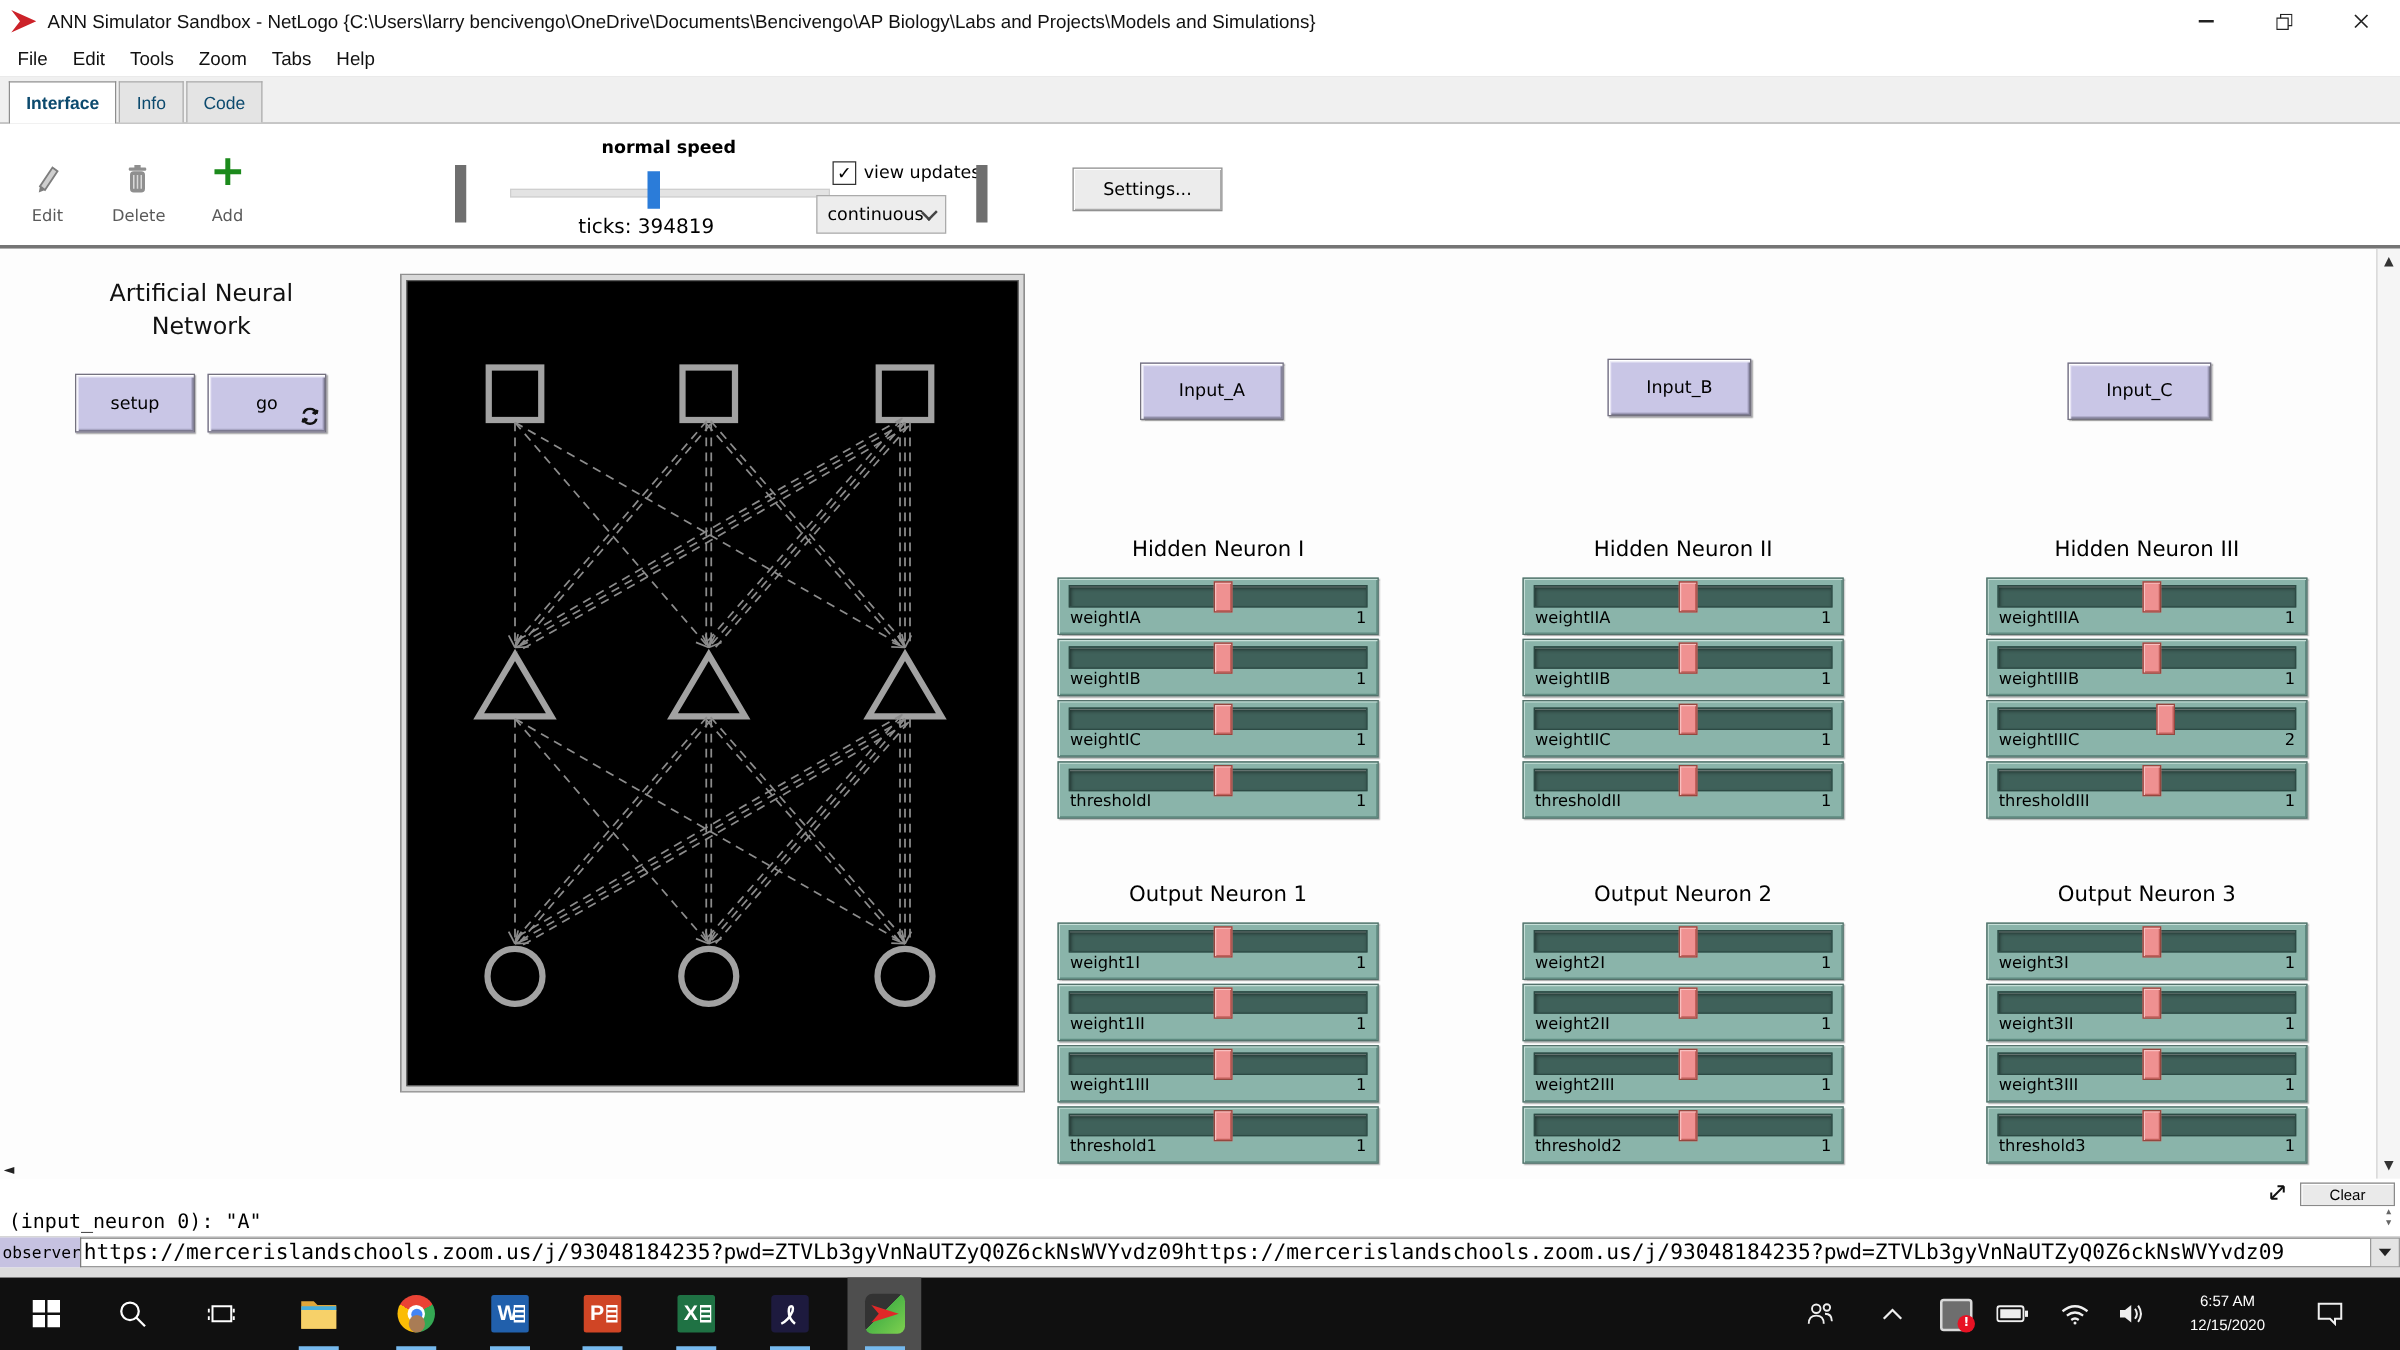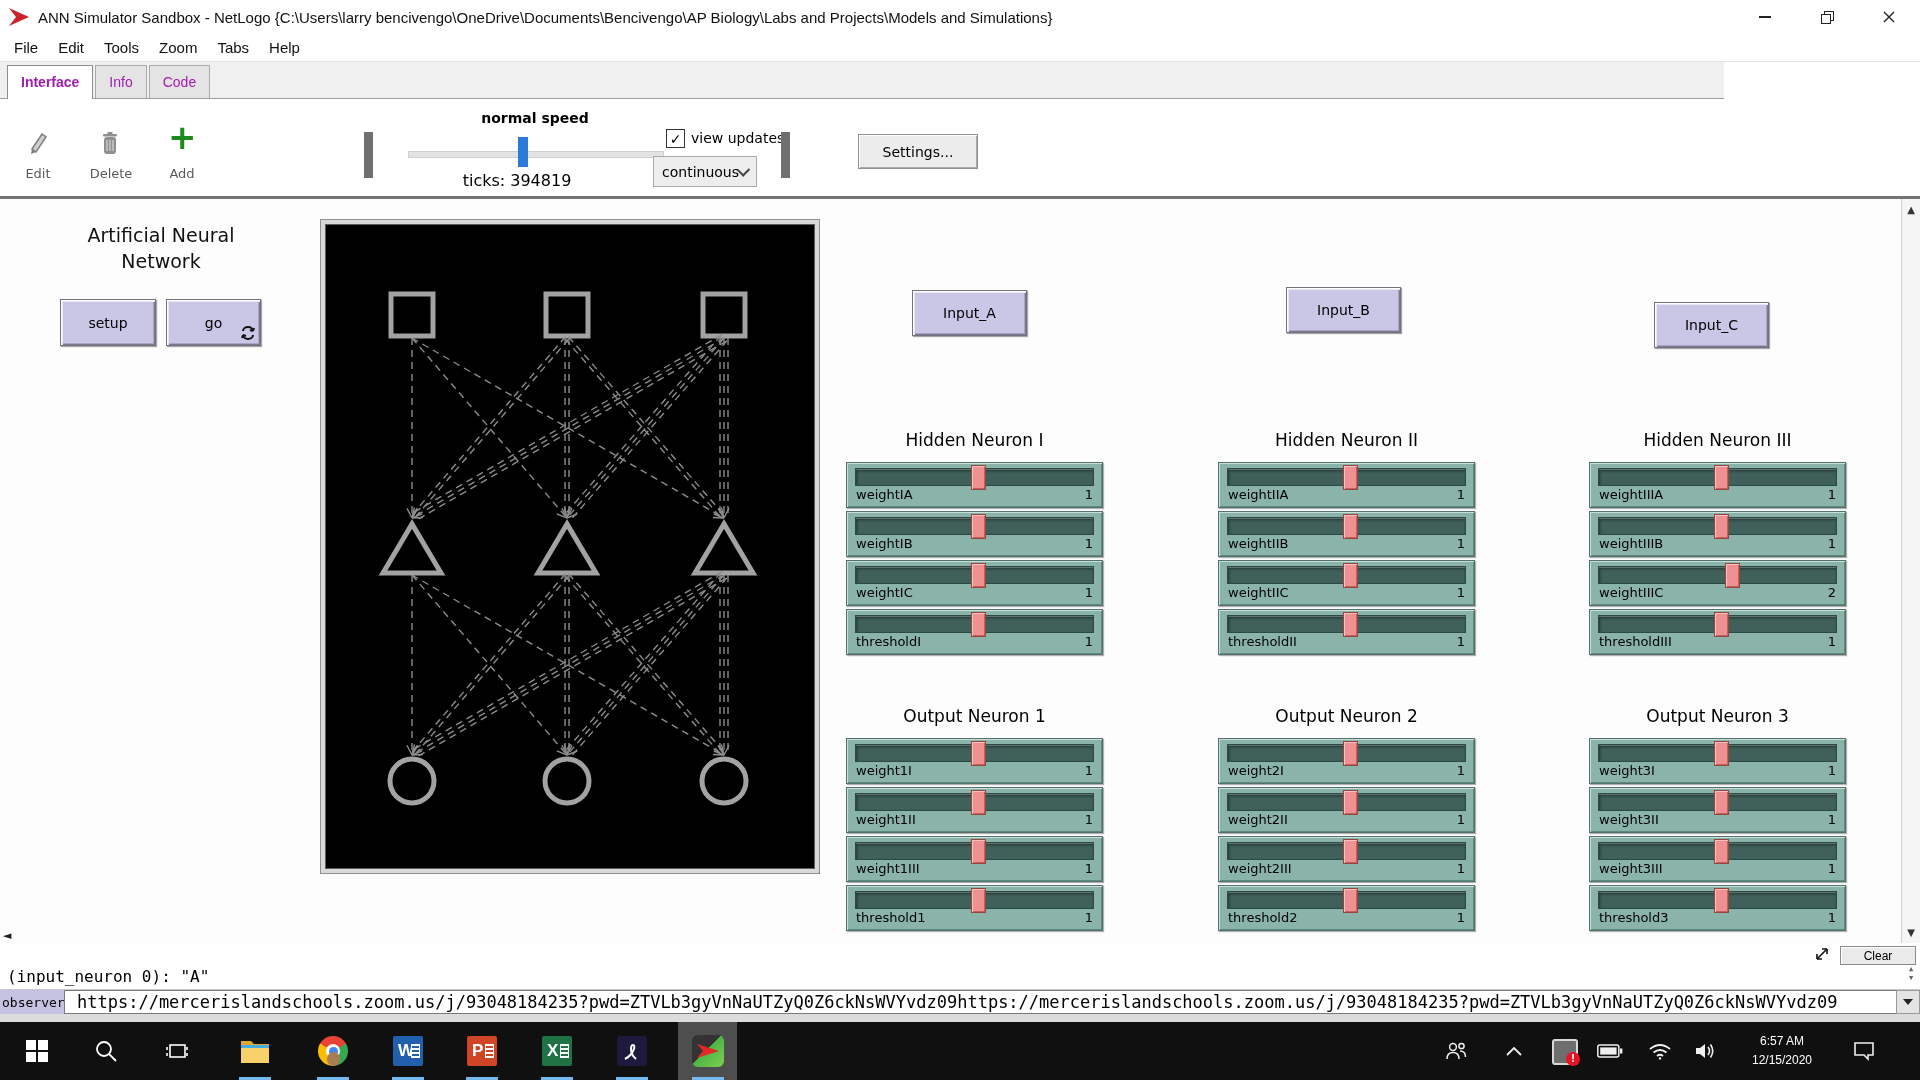--- a/index.html
+++ b/index.html
@@ -8,23 +8,23 @@
   .abs{position:absolute;}
   
   .titlebar{left:0;top:0;width:1920px;height:34px;background:#fff;display:flex;align-items:center;
             font-family:"Liberation Sans",sans-serif;font-size:15px;color:#111;}
   .title-text{margin-left:8px;white-space:nowrap;}
   .win-controls{position:absolute;right:0;top:0;height:34px;display:flex;}
   .win-btn{width:62px;height:34px;display:flex;align-items:center;justify-content:center;color:#222;}
   .menubar{left:0;top:34px;width:1920px;height:28px;background:#fff;border-bottom:1px solid #e3e3e3;
            display:flex;align-items:center;font-family:"Liberation Sans",sans-serif;font-size:15px;color:#111;padding-left:4px;box-sizing:border-box;}
   .menu-item{padding:0 10px;cursor:default;}
-  .tabstrip{left:0;top:62px;width:1724px;height:37px;background:#f0f0f0;border-bottom:1px solid #9e9e9e;
+  .tabstrip{left:0;top:62px;width:1920px;height:37px;background:#f0f0f0;border-bottom:1px solid #9e9e9e;
             display:flex;align-items:flex-end;padding-left:7px;box-sizing:border-box;
-            font-family:"Liberation Sans",sans-serif;font-size:14px;color:#a21caf;}
+            font-family:"Liberation Sans",sans-serif;font-size:14px;color:#0c4a6e;}
   .tab{padding:8px 13px;background:#e4e4e4;border:1px solid #ababab;border-bottom:none;margin-right:2px;}
   .tab.active{background:#fff;font-weight:700;position:relative;margin-bottom:-1px;padding-bottom:9px;border-color:#8e8e8e;}
   
   .toolbar{left:0;top:99px;width:1920px;height:100px;background:#fff;border-bottom:3px solid #757575;box-sizing:border-box;}
   .tool-label{position:absolute;font-size:13px;color:#5a5a5a;text-align:center;}
   .sep{position:absolute;width:9px;height:46px;background:#6f6f6f;}
   .widget-selector{position:absolute;left:226px;top:136px;width:122px;height:31px;background:#f4f4f4;
                    border:1px solid #8a8a8a;box-shadow:inset 1px 1px 0 #fff,inset -1px -1px 0 #b8b8b8;
                    display:flex;align-items:center;padding:0 6px;box-sizing:border-box;font-size:14px;color:#000;}
   .mini-btn-icon{width:22px;height:17px;background:#c7c3e6;border:1px solid #8a86b8;border-radius:3px;
@@ -70,21 +70,21 @@
   .clear-btn{position:absolute;left:1840px;top:946px;width:74px;height:17px;background:#eaeaea;border:1px solid #8a8a8a;
              box-shadow:inset 1px 1px 0 #fff;display:flex;align-items:center;justify-content:center;
              font-size:12px;font-weight:400;color:#000;font-family:"Liberation Sans",sans-serif;}
   .cc-output{left:0;top:965px;width:1920px;height:25px;background:#fff;border-bottom:1px solid #c9c9c9;box-sizing:border-box;
              font-family:"DejaVu Sans Mono",monospace;font-size:16px;color:#000;padding:2px 0 0 7px;white-space:nowrap;overflow:hidden;}
   .cc-inrow{left:0;top:990px;width:1920px;height:24px;display:flex;}
   .cc-prompt{width:64px;background:#c6c2e1;font-family:"DejaVu Sans Mono",monospace;font-size:13px;color:#000;
              display:flex;align-items:center;padding-left:2px;box-sizing:border-box;}
   .cc-input{flex:1;background:#fff;border:1px solid #7a7a7a;border-right:none;box-sizing:border-box;
             font-family:"DejaVu Sans Mono",monospace;font-size:17px;color:#000;white-space:nowrap;overflow:hidden;
-            display:flex;align-items:center;padding-left:12px;}
+            display:flex;align-items:center;padding-left:2px;}
   .cc-dd{width:24px;background:#e4e4e4;border:1px solid #9a9a9a;box-sizing:border-box;display:flex;align-items:center;justify-content:center;}
   .bottom-strip{left:0;top:1014px;width:1920px;height:8px;background:#dcdcdc;}
   
   .taskbar{left:0;top:1022px;width:1920px;height:58px;background:#101010;}
   .tb-icon{position:absolute;top:0;width:48px;height:58px;display:flex;align-items:center;justify-content:center;}
   .tb-active{background:#4e4e4e;}
   .underline{position:absolute;top:55px;width:32px;height:3px;background:#76b9ed;}
   .office{width:30px;height:30px;border-radius:2px;position:relative;color:#fff;}
   .office .ltr{position:absolute;left:5px;top:5px;font-weight:700;font-size:17px;font-family:"Liberation Sans",sans-serif;}
   .office .page{position:absolute;right:3px;top:8px;width:9px;height:14px;background:#fff;}
@@ -288,21 +288,21 @@
       <div class="scroll-arrow" style="top:1px;">▲</div>
       <div class="scroll-arrow" style="top:724px;">▼</div>
     </div>
     <div class="hscroll-left">◄</div>
   <div class="nl-btn" style="left:912px;top:91px;width:113px;height:44px;">
         <span>Input_A</span>
       </div>
       <div class="nl-btn" style="left:1286px;top:88px;width:113px;height:44px;">
         <span>Input_B</span>
       </div>
-      <div class="nl-btn" style="left:1654px;top:91px;width:113px;height:44px;margin-top:12px;">
+      <div class="nl-btn" style="left:1654px;top:91px;width:113px;height:44px;">
         <span>Input_C</span>
       </div>
       <div class="group-title" style="left:846px;top:231px;width:257px;">Hidden Neuron I</div>
       <div class="nl-slider" style="left:846px;top:263px;">
         <div class="track">
           <div class="handle" style="left:48.5%;"></div>
         </div>
         <div class="srow">
           <span>weightIA</span>
           <span>1</span>

